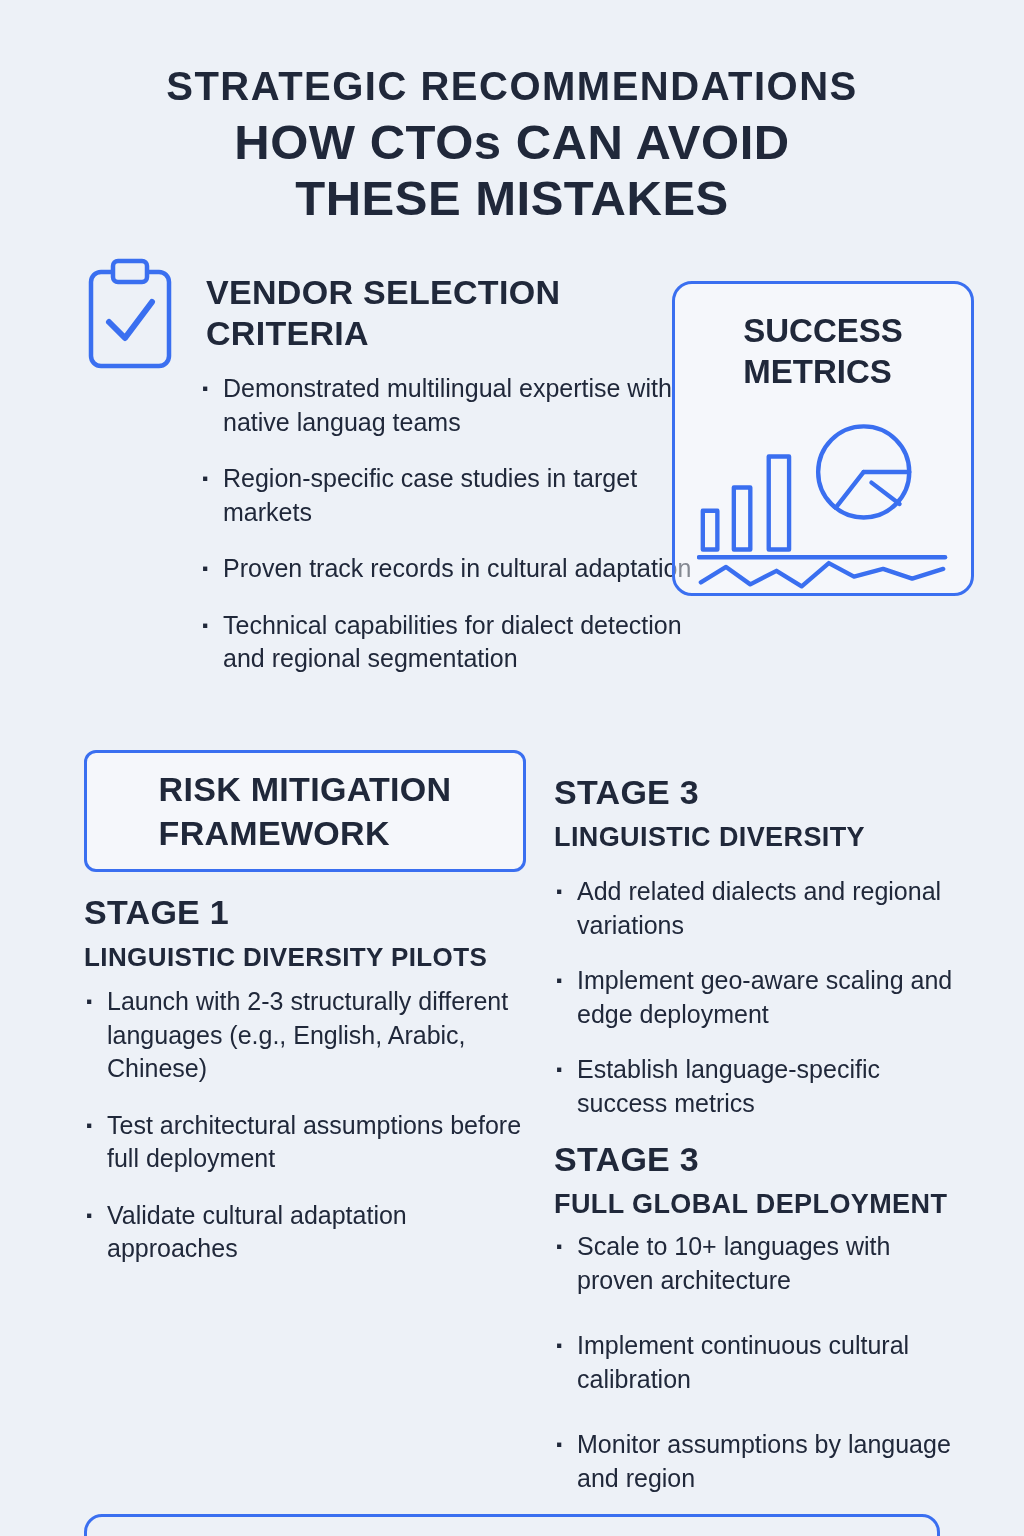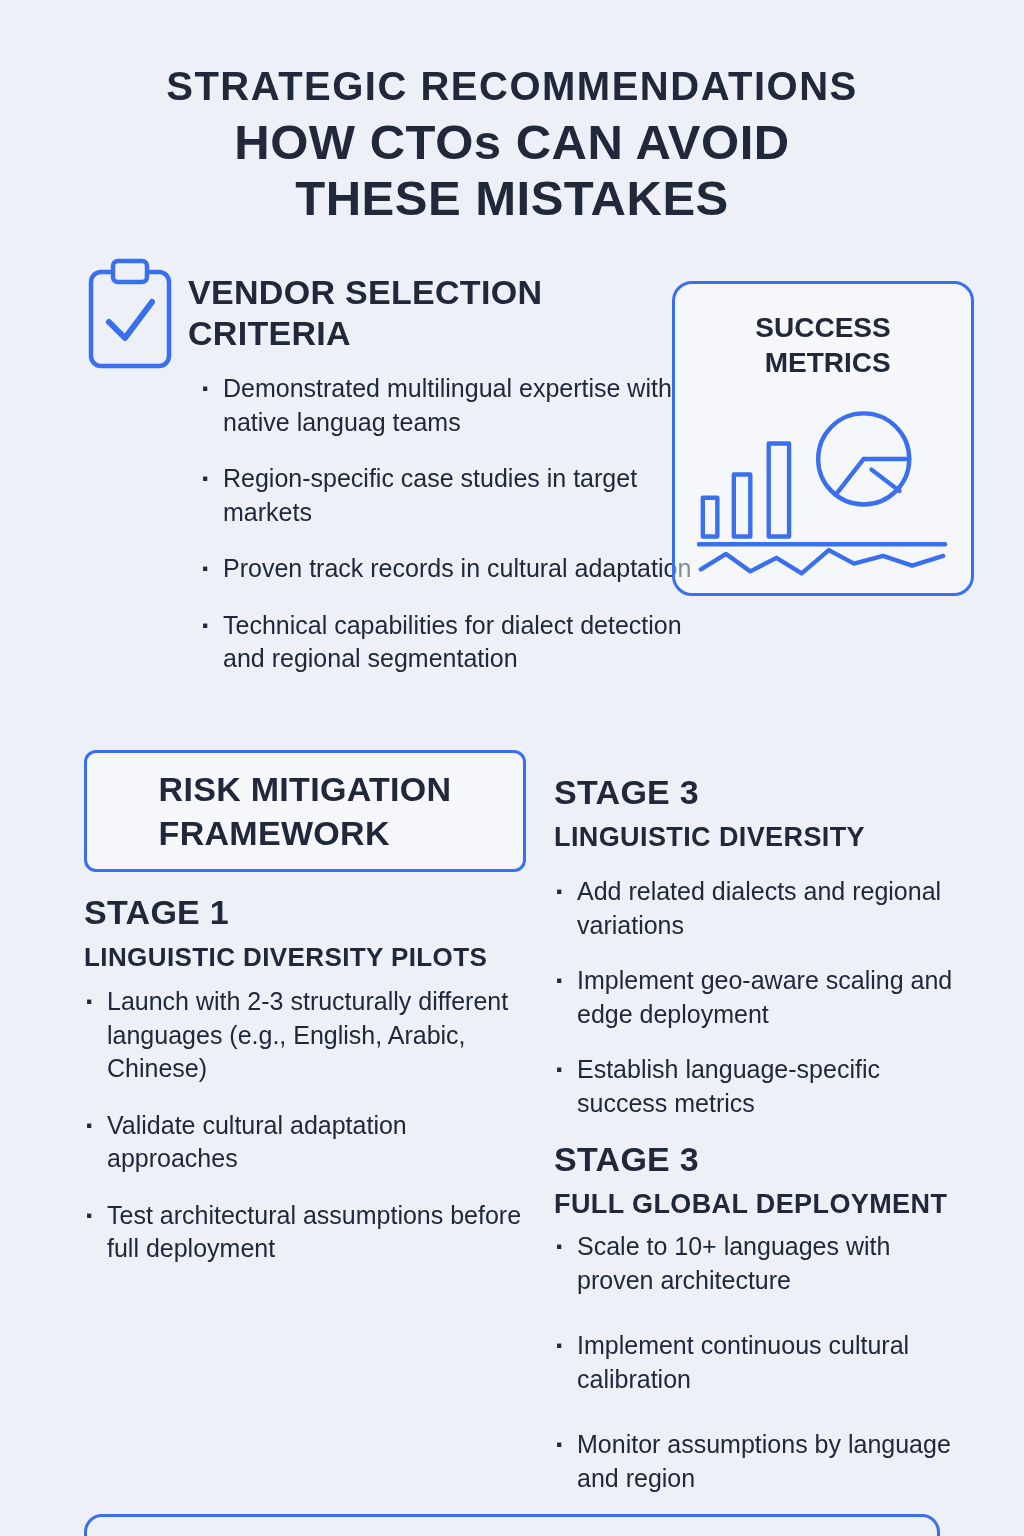--- a/index.html
+++ b/index.html
@@ -80,24 +80,24 @@
     box-sizing:border-box;
   }
   .success-box{
     border-radius:20px;
     display:flex;
     flex-direction:column;
     align-items:center;
     padding-top:26px;
   }
   .success-title{
-    font-size:28px;
+    font-size:33px;
     font-weight:700;
     line-height:1.25;
-    text-align:right;
+    text-align:left;
   }
   .risk-box{
     border-radius:12px;
     display:flex;
     align-items:center;
     justify-content:center;
     font-size:34px;
     font-weight:700;
     line-height:1.3;
     letter-spacing:0.3px;
@@ -130,21 +130,21 @@
   </div>
 
   <div class="abs icon" style="left:86px;top:258px;">
     <svg width="88" height="114" viewBox="0 0 88 114">
       <rect class="stroke" x="5" y="14" width="78" height="94" rx="10"></rect>
       <rect class="stroke" x="27" y="3" width="34" height="21" rx="5" style="fill:var(--bg);"></rect>
       <polyline class="stroke" style="stroke-width:6;" points="23,64 39,80 66,44"></polyline>
     </svg>
   </div>
 
-  <div class="abs section-title" style="left:188px;top:272px;width:430px;">VENDOR SELECTION CRITERIA</div>
+  <div class="abs section-title" style="left:206px;top:272px;width:430px;">VENDOR SELECTION CRITERIA</div>
 
   <div class="abs bullets" style="left:200px;top:372px;width:505px;">
     <div class="bullet">Demonstrated multilingual expertise with native languag teams</div>
     <div class="bullet">Region-specific case studies in target markets</div>
     <div class="bullet">Proven track records in cultural adaptation</div>
     <div class="bullet">Technical capabilities for dialect detection and regional segmentation</div>
   </div>
 
   <div class="abs outline-box success-box" style="left:672px;top:281px;width:302px;height:315px;">
     <div class="success-title">
@@ -171,22 +171,22 @@
       <div>RISK MITIGATION</div>
       <div>FRAMEWORK</div>
     </div>
   </div>
 
   <div class="abs" style="left:84px;top:893px;width:460px;">
     <div class="stage-heading">STAGE 1</div>
     <div class="stage-sub">LINGUISTIC DIVERSITY PILOTS</div>
     <div class="bullets" style="margin-top:12px;width:450px;">
       <div class="bullet">Launch with 2-3 structurally different languages (e.g., English, Arabic, Chinese)</div>
+      <div class="bullet">Test architectural assumptions before full deployment</div>
       <div class="bullet">Validate cultural adaptation approaches</div>
-      <div class="bullet">Test architectural assumptions before full deployment</div>
     </div>
   </div>
 
   <div class="abs" style="left:554px;top:773px;width:420px;">
     <div class="stage-heading">STAGE 3</div>
     <div class="stage-sub" style="font-size:27px;">LINGUISTIC DIVERSITY</div>
     <div class="bullets" style="margin-top:22px;width:410px;gap:22px;">
       <div class="bullet">Add related dialects and regional variations</div>
       <div class="bullet">Implement geo-aware scaling and edge deployment</div>
       <div class="bullet">Establish language-specific success metrics</div>

